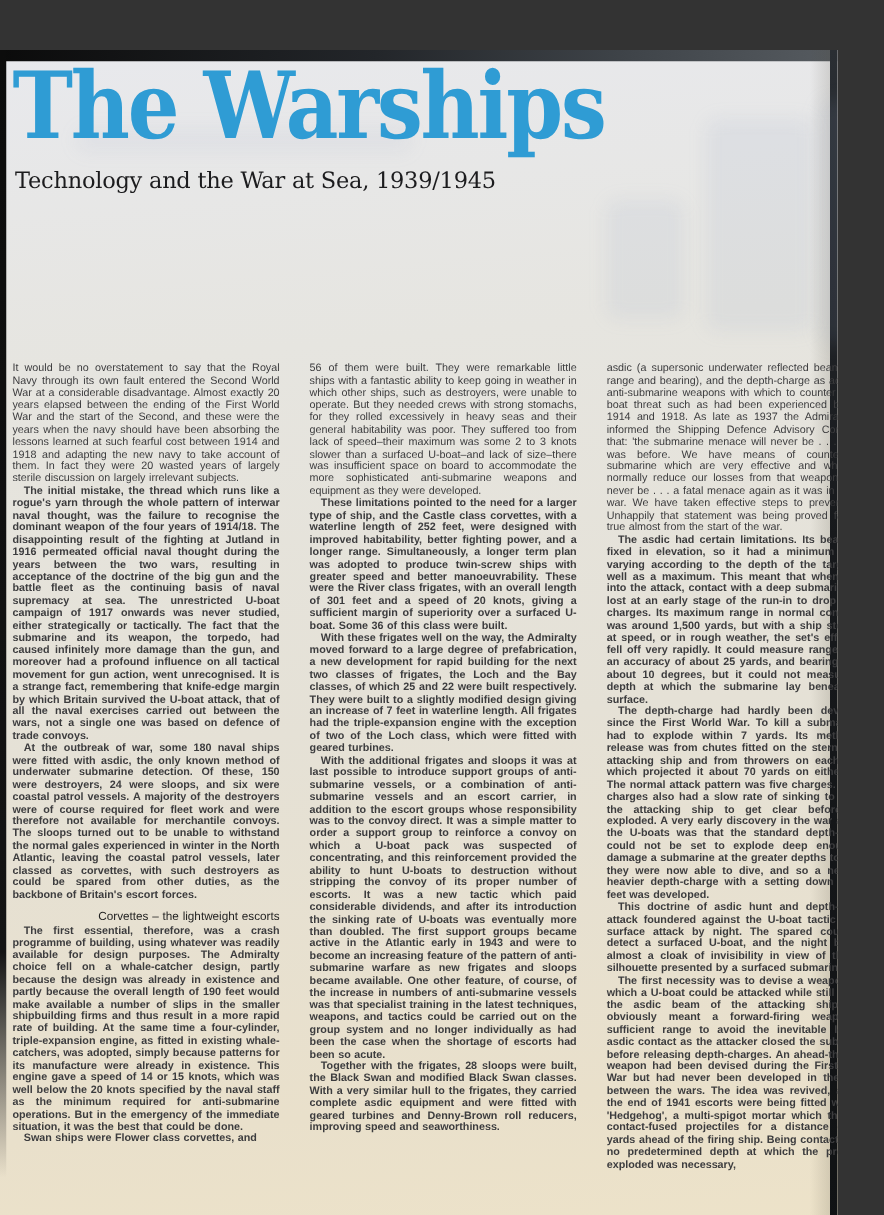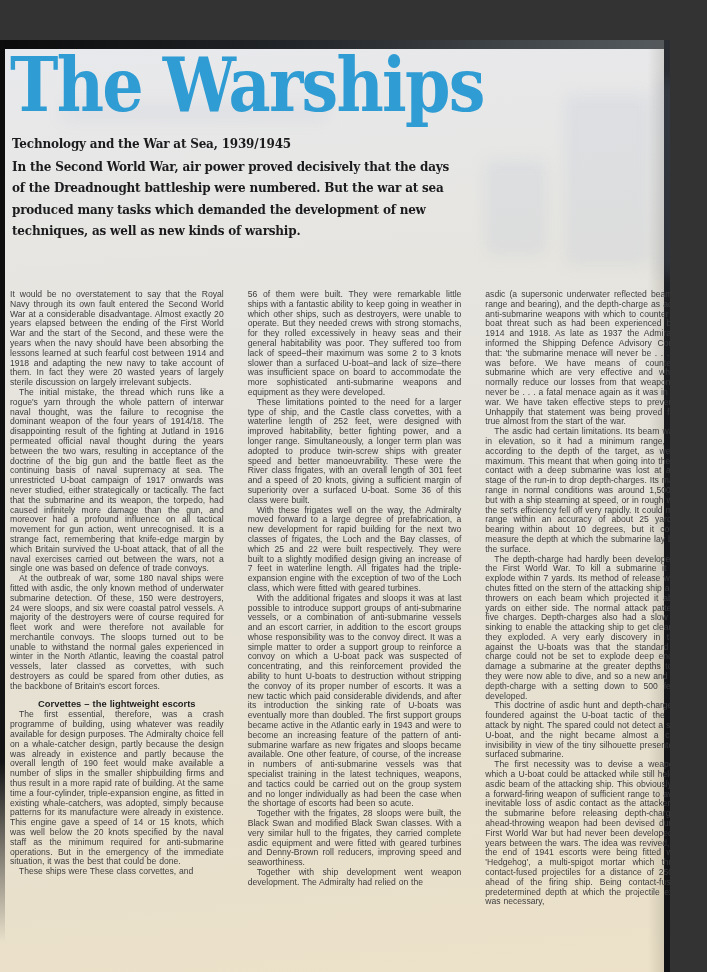--- a/index.html
+++ b/index.html
@@ -23,32 +23,32 @@
   .ghost.g3{left:485px;top:120px;width:62px;height:95px;}
   .ghost.g4{left:60px;top:62px;width:270px;height:20px;background:rgba(140,150,190,0.08);}
 
   .title{
     position:absolute;left:10px;top:8px;margin:0;white-space:nowrap;
     font-family:"DejaVu Serif",serif;font-weight:bold;font-size:74px;line-height:1;
     letter-spacing:-2px;color:#2f9cd4;
     transform:scaleX(0.88);transform-origin:left top;
   }
   .intro{position:absolute;left:12px;top:94px;width:452px;
-    font-family:"DejaVu Serif",serif;font-weight:bold;color:#1c1c1e;
-    font-size:12px;line-height:21.5px;letter-spacing:-0.2px;}
+    font-family:"DejaVu Serif",serif;font-weight:normal;color:#1c1c1e;
+    font-size:18px;line-height:21.5px;letter-spacing:-0.2px;}
   .intro p{margin:0;}
   .intro .intro-heading{margin-bottom:1px;}
 
   .columns{position:absolute;left:10px;top:250px;width:689px;display:flex;gap:24px;}
   .col{flex:1 1 0;text-align:justify;font-size:8.6px;line-height:9.8px;
     color:#3c3c3e;word-spacing:0.05em;}
   .col p{margin:0;}
-  .col p.ind{text-indent:9px;}
-  .subhead{margin:7px 0 2px 0;font-size:9.4px;font-weight:bold;color:#1f1f1f;
-    text-align:center;letter-spacing:0;}
+  .col p.ind{text-indent:9px;font-weight:bold;}
+  .subhead{margin:7px 0 2px 0;font-size:9.4px;font-weight:normal;color:#1f1f1f;
+    text-align:right;letter-spacing:0;}
 
   .pagenum{position:absolute;right:10px;bottom:17px;font-size:10px;color:#3f3f3f;}
 
   .watermark{position:absolute;left:0;top:840px;right:0;height:132px;pointer-events:none;}
   .wm-star{position:absolute;opacity:0.92;}
   .wm-star.s1{left:2px;top:22px;}
   .wm-star.s2{left:-32px;top:72px;transform:rotate(14deg);}
   .wm-text{
     position:absolute;left:116px;top:44px;margin:0;white-space:nowrap;
     font-family:"DejaVu Serif",serif;font-weight:bold;font-size:80px;line-height:1;
@@ -69,39 +69,37 @@
 
   <div class="ghost g1"></div>
   <div class="ghost g2"></div>
   <div class="ghost g3"></div>
   <div class="ghost g4"></div>
 
   <h1 class="title">The Warships</h1>
 
   <div class="intro">
     <p class="intro-heading">Technology and the War at Sea, 1939/1945</p>
-    <p class="intro-body">In the Second World War, air power proved decisively that the days of the Dreadnought battleship were numbered. But the war at sea produced many tasks which demanded the development of new techniques, as well as new kinds of warship.</p>
   </div>
 
   <div class="columns">
     <div class="col">
       <p class="body-p">It would be no overstatement to say that the Royal Navy through its own fault entered the Second World War at a considerable disadvantage. Almost exactly 20 years elapsed between the ending of the First World War and the start of the Second, and these were the years when the navy should have been absorbing the lessons learned at such fearful cost between 1914 and 1918 and adapting the new navy to take account of them. In fact they were 20 wasted years of largely sterile discussion on largely irrelevant subjects.</p>
       <p class="body-p ind">The initial mistake, the thread which runs like a rogue's yarn through the whole pattern of interwar naval thought, was the failure to recognise the dominant weapon of the four years of 1914/18. The disappointing result of the fighting at Jutland in 1916 permeated official naval thought during the years between the two wars, resulting in acceptance of the doctrine of the big gun and the battle fleet as the continuing basis of naval supremacy at sea. The unrestricted U-boat campaign of 1917 onwards was never studied, either strategically or tactically. The fact that the submarine and its weapon, the torpedo, had caused infinitely more damage than the gun, and moreover had a profound influence on all tactical movement for gun action, went unrecognised. It is a strange fact, remembering that knife-edge margin by which Britain survived the U-boat attack, that of all the naval exercises carried out between the wars, not a single one was based on defence of trade convoys.</p>
       <p class="body-p ind">At the outbreak of war, some 180 naval ships were fitted with asdic, the only known method of underwater submarine detection. Of these, 150 were destroyers, 24 were sloops, and six were coastal patrol vessels. A majority of the destroyers were of course required for fleet work and were therefore not available for merchantile convoys. The sloops turned out to be unable to withstand the normal gales experienced in winter in the North Atlantic, leaving the coastal patrol vessels, later classed as corvettes, with such destroyers as could be spared from other duties, as the backbone of Britain's escort forces.</p>
       <h3 class="subhead">Corvettes – the lightweight escorts</h3>
       <p class="body-p ind">The first essential, therefore, was a crash programme of building, using whatever was readily available for design purposes. The Admiralty choice fell on a whale-catcher design, partly because the design was already in existence and partly because the overall length of 190 feet would make available a number of slips in the smaller shipbuilding firms and thus result in a more rapid rate of building. At the same time a four-cylinder, triple-expansion engine, as fitted in existing whale-catchers, was adopted, simply because patterns for its manufacture were already in existence. This engine gave a speed of 14 or 15 knots, which was well below the 20 knots specified by the naval staff as the minimum required for anti-submarine operations. But in the emergency of the immediate situation, it was the best that could be done.</p>
-      <p class="body-p ind">These ships were These class corvettes, and</p>
+      <p class="body-p ind">Swan ships were Flower class corvettes, and</p>
     </div>
     <div class="col">
       <p class="body-p">56 of them were built. They were remarkable little ships with a fantastic ability to keep going in weather in which other ships, such as destroyers, were unable to operate. But they needed crews with strong stomachs, for they rolled excessively in heavy seas and their general habitability was poor. They suffered too from lack of speed–their maximum was some 2 to 3 knots slower than a surfaced U-boat–and lack of size–there was insufficient space on board to accommodate the more sophisticated anti-submarine weapons and equipment as they were developed.</p>
       <p class="body-p ind">These limitations pointed to the need for a larger type of ship, and the Castle class corvettes, with a waterline length of 252 feet, were designed with improved habitability, better fighting power, and a longer range. Simultaneously, a longer term plan was adopted to produce twin-screw ships with greater speed and better manoeuvrability. These were the River class frigates, with an overall length of 301 feet and a speed of 20 knots, giving a sufficient margin of superiority over a surfaced U-boat. Some 36 of this class were built.</p>
       <p class="body-p ind">With these frigates well on the way, the Admiralty moved forward to a large degree of prefabrication, a new development for rapid building for the next two classes of frigates, the Loch and the Bay classes, of which 25 and 22 were built respectively. They were built to a slightly modified design giving an increase of 7 feet in waterline length. All frigates had the triple-expansion engine with the exception of two of the Loch class, which were fitted with geared turbines.</p>
       <p class="body-p ind">With the additional frigates and sloops it was at last possible to introduce support groups of anti-submarine vessels, or a combination of anti-submarine vessels and an escort carrier, in addition to the escort groups whose responsibility was to the convoy direct. It was a simple matter to order a support group to reinforce a convoy on which a U-boat pack was suspected of concentrating, and this reinforcement provided the ability to hunt U-boats to destruction without stripping the convoy of its proper number of escorts. It was a new tactic which paid considerable dividends, and after its introduction the sinking rate of U-boats was eventually more than doubled. The first support groups became active in the Atlantic early in 1943 and were to become an increasing feature of the pattern of anti-submarine warfare as new frigates and sloops became available. One other feature, of course, of the increase in numbers of anti-submarine vessels was that specialist training in the latest techniques, weapons, and tactics could be carried out on the group system and no longer individually as had been the case when the shortage of escorts had been so acute.</p>
       <p class="body-p ind">Together with the frigates, 28 sloops were built, the Black Swan and modified Black Swan classes. With a very similar hull to the frigates, they carried complete asdic equipment and were fitted with geared turbines and Denny-Brown roll reducers, improving speed and seaworthiness.</p>
-      <p class="body-p ind">Together with ship development went weapon development. The Admiralty had relied on the</p>
     </div>
     <div class="col">
       <p class="body-p">asdic (a supersonic underwater reflected beam giving range and bearing), and the depth-charge as adequate anti-submarine weapons with which to counter any U-boat threat such as had been experienced between 1914 and 1918. As late as 1937 the Admiralty had informed the Shipping Defence Advisory Committee that: 'the submarine menace will never be . . . what it was before. We have means of countering a submarine which are very effective and which will normally reduce our losses from that weapon. It will never be . . . a fatal menace again as it was in the last war. We have taken effective steps to prevent that.' Unhappily that statement was being proved far from true almost from the start of the war.</p>
       <p class="body-p ind">The asdic had certain limitations. Its beam was fixed in elevation, so it had a minimum range, varying according to the depth of the target, as well as a maximum. This meant that when going into the attack, contact with a deep submarine was lost at an early stage of the run-in to drop depth-charges. Its maximum range in normal conditions was around 1,500 yards, but with a ship steaming at speed, or in rough weather, the set's efficiency fell off very rapidly. It could measure range within an accuracy of about 25 yards, and bearing within about 10 degrees, but it could not measure the depth at which the submarine lay beneath the surface.</p>
       <p class="body-p ind">The depth-charge had hardly been developed since the First World War. To kill a submarine it had to explode within 7 yards. Its method of release was from chutes fitted on the stern of the attacking ship and from throwers on each beam which projected it about 70 yards on either side. The normal attack pattern was five charges. Depth-charges also had a slow rate of sinking to enable the attacking ship to get clear before they exploded. A very early discovery in the war against the U-boats was that the standard depth-charge could not be set to explode deep enough to damage a submarine at the greater depths to which they were now able to dive, and so a new and heavier depth-charge with a setting down to 500 feet was developed.</p>
       <p class="body-p ind">This doctrine of asdic hunt and depth-charge attack foundered against the U-boat tactic of the surface attack by night. The spared could not detect a surfaced U-boat, and the night became almost a cloak of invisibility in view of the tiny silhouette presented by a surfaced submarine.</p>
       <p class="body-p ind">The first necessity was to devise a weapon with which a U-boat could be attacked while still held in the asdic beam of the attacking ship. This obviously meant a forward-firing weapon of sufficient range to avoid the inevitable loss of asdic contact as the attacker closed the submarine before releasing depth-charges. An ahead-throwing weapon had been devised during the First World War but had never been developed in the years between the wars. The idea was revived, and by the end of 1941 escorts were being fitted with the 'Hedgehog', a multi-spigot mortar which threw 24 contact-fused projectiles for a distance of 250 yards ahead of the firing ship. Being contact-fused, no predetermined depth at which the projectile exploded was necessary,</p>
     </div>
   </div>
 

